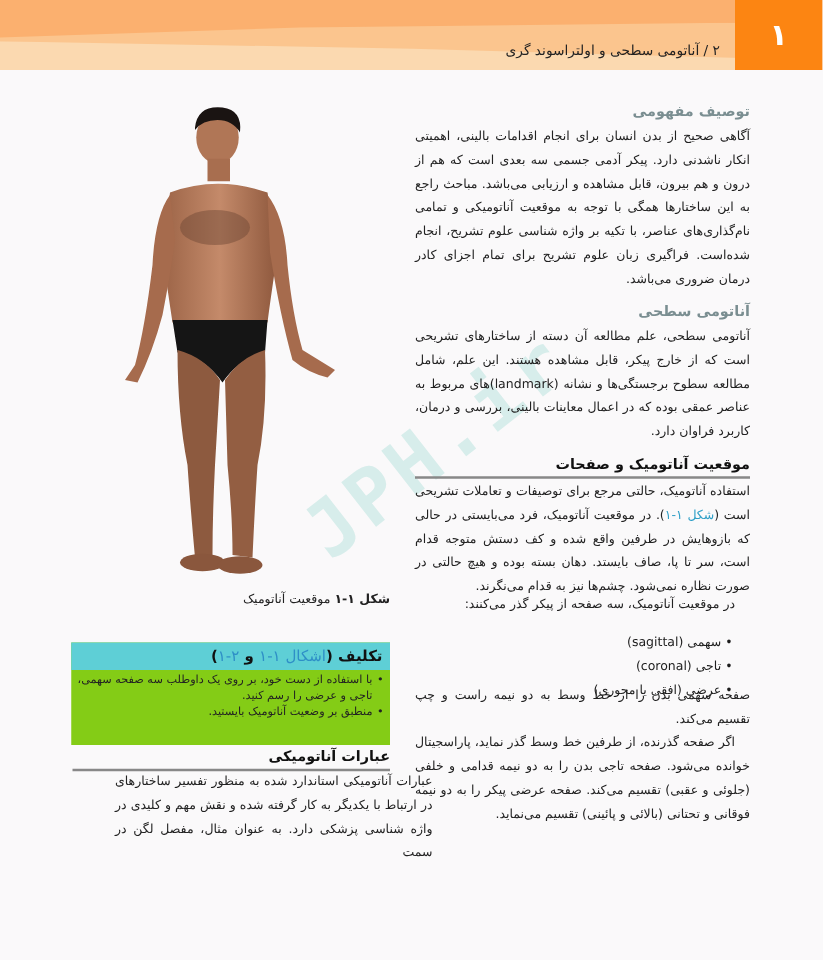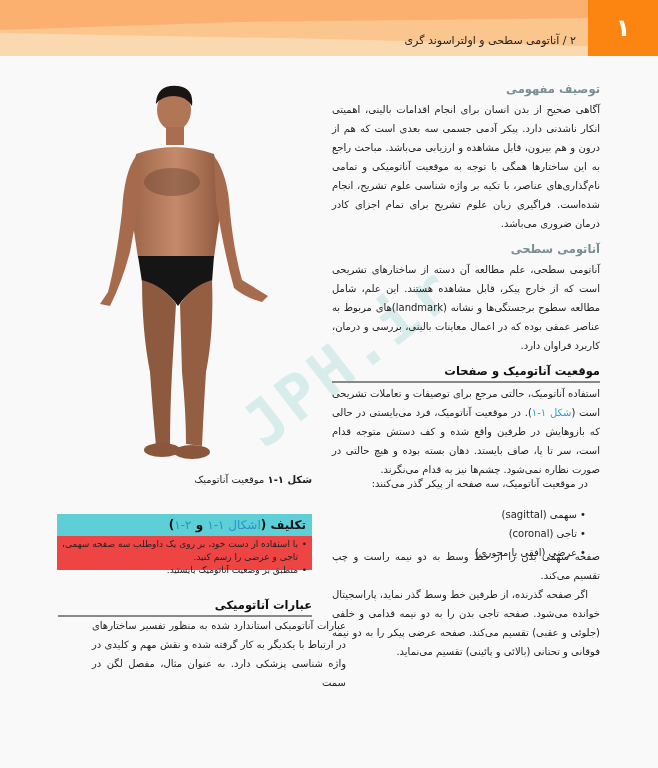--- a/index.html
+++ b/index.html
@@ -34,22 +34,22 @@
     }
     .figure {
       position: absolute; left: 86px; top: 82px; width: 190px; height: 385px;
     }
     .figure svg { width: 100%; height: 100%; }
     .caption {
       position: absolute; right: 346px; top: 474px; direction: rtl; font-size: 10px; color: #222;
     }
     .caption b { font-weight: bold; }
     .task-box {
-      position: absolute; left: 57px; top: 514px; width: 255px; height: 56px;
-      background: #ef4444;
+      position: absolute; left: 57px; top: 514px; width: 255px; height: 82px;
+      background: #84cc16;
     }
     .task-head {
       background: #5ecfd6; height: 22px; direction: rtl; padding-right: 6px;
       font-size: 12px; font-weight: bold; line-height: 22px; color: #111;
     }
     .task-head .ref { color: #2e8fc7; font-weight: normal; }
     .task-list {
       direction: rtl; margin: 2px 0 0 0; padding: 0 14px 0 4px; list-style: none;
       font-size: 9px; line-height: 13px; color: #222;
     }

